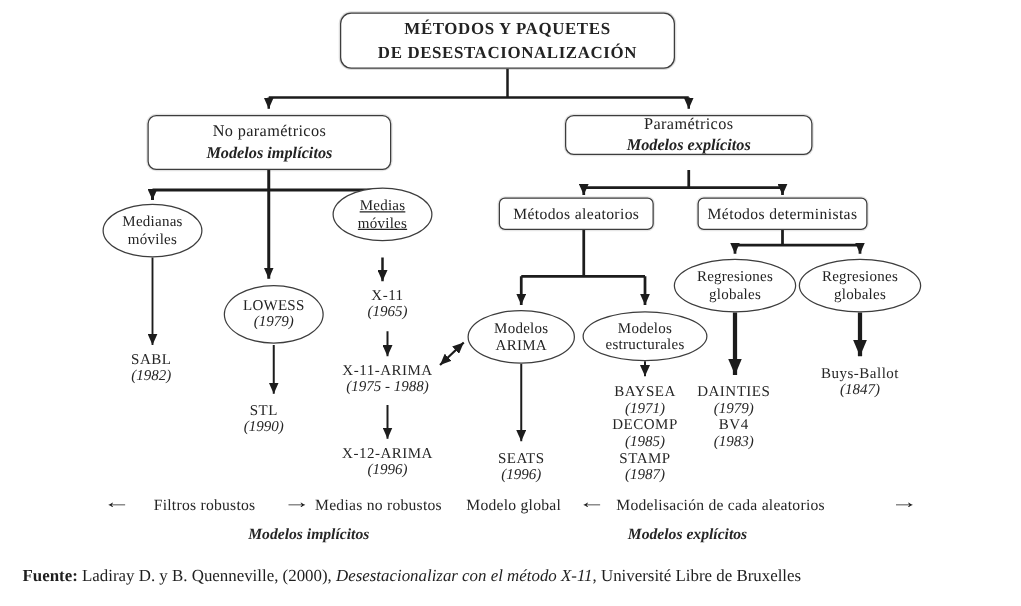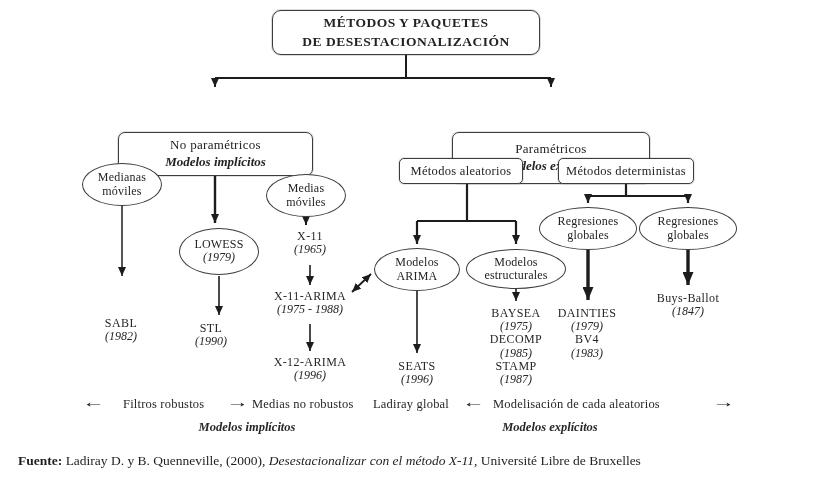--- a/index.html
+++ b/index.html
@@ -2,21 +2,21 @@
 <html><head>
 <meta charset="utf-8">
 <style>
   html,body{margin:0;padding:0;background:#ffffff;}
   .stage{position:relative;width:817px;height:485px;background:#ffffff;overflow:hidden;
          font-family:"Liberation Serif","DejaVu Serif",serif;color:#232323;}
   svg.wires{position:absolute;left:0;top:0;pointer-events:none;}
   .node{position:absolute;box-sizing:border-box;display:flex;flex-direction:column;
         align-items:center;justify-content:center;text-align:center;background:#fff;}
   .rbox{border:1.6px solid #3d3d3d;border-radius:9px;box-shadow:0 0 0 1px rgba(60,60,60,.18);}
-  .hbox{border:1.5px solid #3d3d3d;border-radius:7px;box-shadow:0 0 0 1px rgba(60,60,60,.15);margin-top:40px;}
+  .hbox{border:1.5px solid #3d3d3d;border-radius:7px;box-shadow:0 0 0 1px rgba(60,60,60,.15);}
   .sbox{border:1.4px solid #3d3d3d;border-radius:5px;box-shadow:0 0 0 1px rgba(60,60,60,.12);}
   .oval{border:1.5px solid #3d3d3d;border-radius:50%;}
   .t-root{font-size:13.5px;font-weight:bold;letter-spacing:.5px;line-height:1.35;}
   .t-h1{font-size:13px;letter-spacing:.3px;line-height:1.3;}
   .t-h2{font-size:13px;font-weight:bold;font-style:italic;line-height:1.3;}
   .t-node{font-size:12px;letter-spacing:.2px;line-height:1.1;}
   .t-year{font-size:12px;font-style:italic;line-height:1.15;}
   .leaf{position:absolute;text-align:center;}
   .leaf .lname{font-size:12px;letter-spacing:.4px;line-height:13.2px;color:#262626;}
   .leaf .lyear{font-size:12px;font-style:italic;line-height:13.2px;color:#262626;}
@@ -91,30 +91,30 @@
 
   <div class="node rbox" style="left:272px;top:10px;width:268px;height:45px;">
     <div class="t-root">MÉTODOS Y PAQUETES</div>
     <div class="t-root">DE DESESTACIONALIZACIÓN</div>
   </div>
 
   <div class="node hbox" style="left:118px;top:92px;width:195px;height:44px;">
     <div class="t-h1">No paramétricos</div>
     <div class="t-h2">Modelos implícitos</div>
   </div>
-  <div class="node hbox" style="left:452px;top:92px;width:198px;height:52px;">
+  <div class="node hbox" style="left:452px;top:92px;width:198px;height:32px;">
     <div class="t-h1">Paramétricos</div>
     <div class="t-h2">Modelos explícitos</div>
   </div>
 
   <div class="node oval" style="left:82px;top:163px;width:80px;height:43px;">
     <div class="t-node">Medianas</div>
     <div class="t-node">móviles</div>
   </div>
-  <div class="node oval" style="left:266px;top:174px;width:80px;height:43px;">
+  <div class="node oval" style="left:266px;top:150px;width:80px;height:43px;text-decoration:underline;">
     <div class="t-node">Medias</div>
     <div class="t-node">móviles</div>
   </div>
   <div class="node oval" style="left:179px;top:228px;width:80px;height:47px;">
     <div class="t-node">LOWESS</div>
     <div class="t-year">(1979)</div>
   </div>
 
   <div class="node sbox" style="left:399px;top:158px;width:124px;height:26px;">
     <div class="t-h1" style="font-size:12.5px">Métodos aleatorios</div>
@@ -133,21 +133,21 @@
   </div>
   <div class="node oval" style="left:539px;top:207px;width:98px;height:43px;">
     <div class="t-node">Regresiones</div>
     <div class="t-node">globales</div>
   </div>
   <div class="node oval" style="left:639px;top:207px;width:98px;height:43px;">
     <div class="t-node">Regresiones</div>
     <div class="t-node">globales</div>
   </div>
 
-  <div class="leaf" style="left:76px;top:281px;width:90px;margin-top:36px;">
+  <div class="leaf" style="left:76px;top:281px;width:90px;">
     <div class="lname">SABL</div>
     <div class="lyear">(1982)</div>
   </div>
   <div class="leaf" style="left:166px;top:322px;width:90px;">
     <div class="lname">STL</div>
     <div class="lyear">(1990)</div>
   </div>
   <div class="leaf" style="left:260px;top:230px;width:100px;">
     <div class="lname">X-11</div>
     <div class="lyear">(1965)</div>
@@ -159,42 +159,42 @@
   <div class="leaf" style="left:255px;top:356px;width:110px;text-align:center;">
     <div class="lname">X-12-ARIMA</div>
     <div class="lyear">(1996)</div>
   </div>
   <div class="leaf" style="left:372px;top:360px;width:90px;">
     <div class="lname">SEATS</div>
     <div class="lyear">(1996)</div>
   </div>
   <div class="leaf" style="left:468px;top:307px;width:96px;">
     <div class="lname">BAYSEA</div>
-    <div class="lyear">(1975)</div>
+    <div class="lyear">(1971)</div>
     <div class="lname">DECOMP</div>
     <div class="lyear">(1985)</div>
     <div class="lname">STAMP</div>
     <div class="lyear">(1987)</div>
   </div>
   <div class="leaf" style="left:539px;top:307px;width:96px;">
     <div class="lname">DAINTIES</div>
     <div class="lyear">(1979)</div>
     <div class="lname">BV4</div>
     <div class="lyear">(1983)</div>
   </div>
   <div class="leaf" style="left:638px;top:292px;width:100px;">
     <div class="lname">Buys-Ballot</div>
     <div class="lyear">(1847)</div>
   </div>
 
   <span class="legend-arrow" style="left:86px;">←</span>
   <span class="legend-item" style="left:123px;">Filtros robustos</span>
   <span class="legend-arrow" style="left:230px;">→</span>
   <span class="legend-item" style="left:252px;">Medias no robustos</span>
-  <span class="legend-item" style="left:373px;">Ladiray global</span>
+  <span class="legend-item" style="left:373px;">Modelo global</span>
   <span class="legend-arrow" style="left:466px;">←</span>
   <span class="legend-item" style="left:493px;">Modelisación de cada aleatorios</span>
   <span class="legend-arrow" style="left:716px;">→</span>
 
   <div class="legend2" style="left:185px;width:124px;">Modelos implícitos</div>
   <div class="legend2" style="left:488px;width:124px;">Modelos explícitos</div>
 
   <div class="fuente">
     <b>Fuente:</b><span> Ladiray D. y B. Quenneville, (2000), </span><i>Desestacionalizar con el método X-11</i><span>, Université Libre de Bruxelles</span>
   </div>

